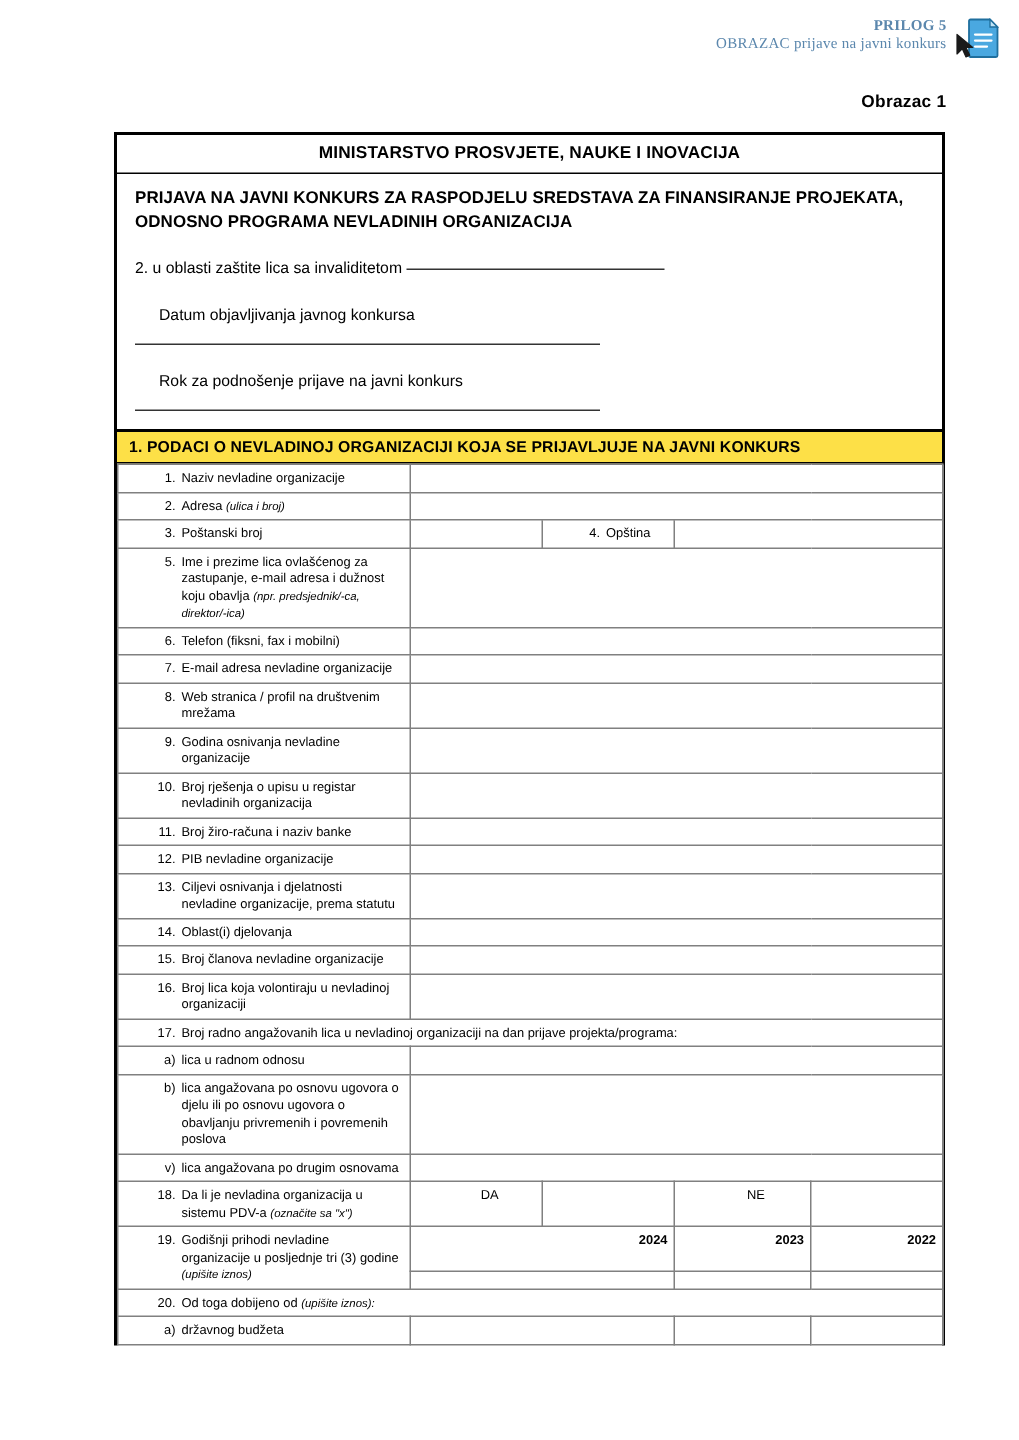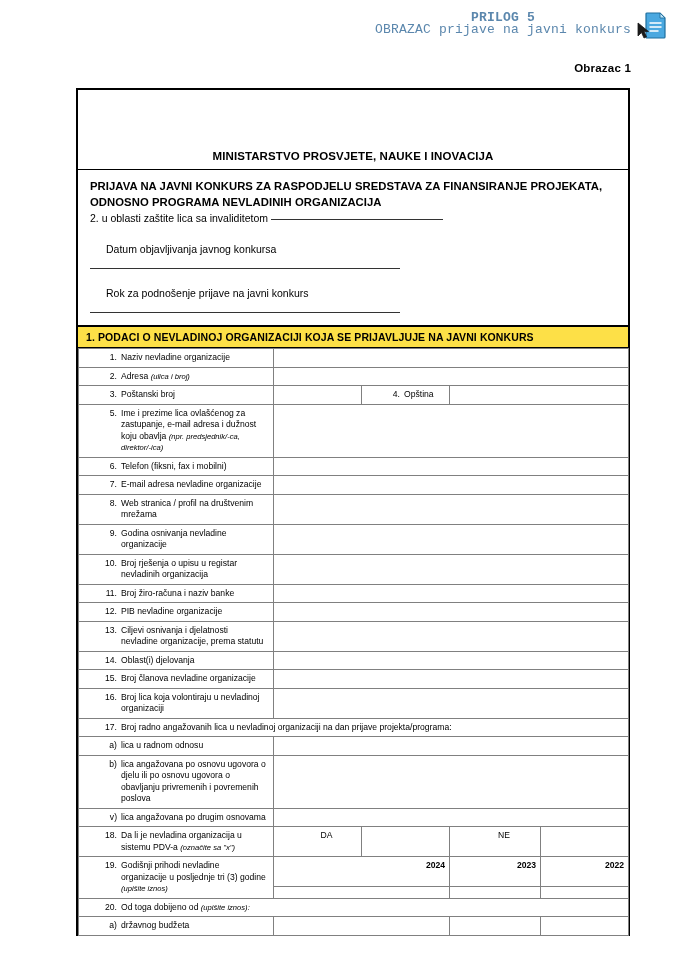--- a/index.html
+++ b/index.html
@@ -19,23 +19,23 @@
   
   .top-header {
     position: absolute;
     top: 12px;
     right: 12px;
     display: flex;
     align-items: flex-start;
     gap: 6px;
   }
   .top-header-text {
-    text-align: center;
-    font-family: Liberation Mono, monospace;
-    font-size: 13px;
+    text-align: right;
+    font-family: Liberation Serif, serif;
+    font-size: 10px;
     line-height: 12px;
     color: #5b87ad;
     letter-spacing: 0.2px;
     white-space: nowrap;
   }
   .top-header-text .line1 { font-weight: bold; }
   .top-header-icon {
     position: relative;
     width: 30px;
     height: 30px;
@@ -62,33 +62,33 @@
     box-sizing: border-box;
     border: 2px solid #000;
     border-bottom: none;
   }
 
   .ministry-row {
     text-align: center;
     font-size: 11.5px;
     font-weight: bold;
     letter-spacing: 0.1px;
-    padding: 16px 4px 7px;
+    padding: 6px 4px 7px;
     border-bottom: 1px solid #000;
-    margin-top: 44px;
   }
 
   .intro-block {
     padding: 8px 12px 4px 12px;
   }
   .intro-title {
     font-size: 11.3px;
     font-weight: bold;
     line-height: 16px;
     letter-spacing: 0.05px;
+    margin-bottom: 14px;
   }
   .intro-line {
     font-size: 10.5px;
     line-height: 15px;
     white-space: nowrap;
   }
   .fillline {
     display: inline-block;
     border-bottom: 1px solid #333;
     vertical-align: 2px;

